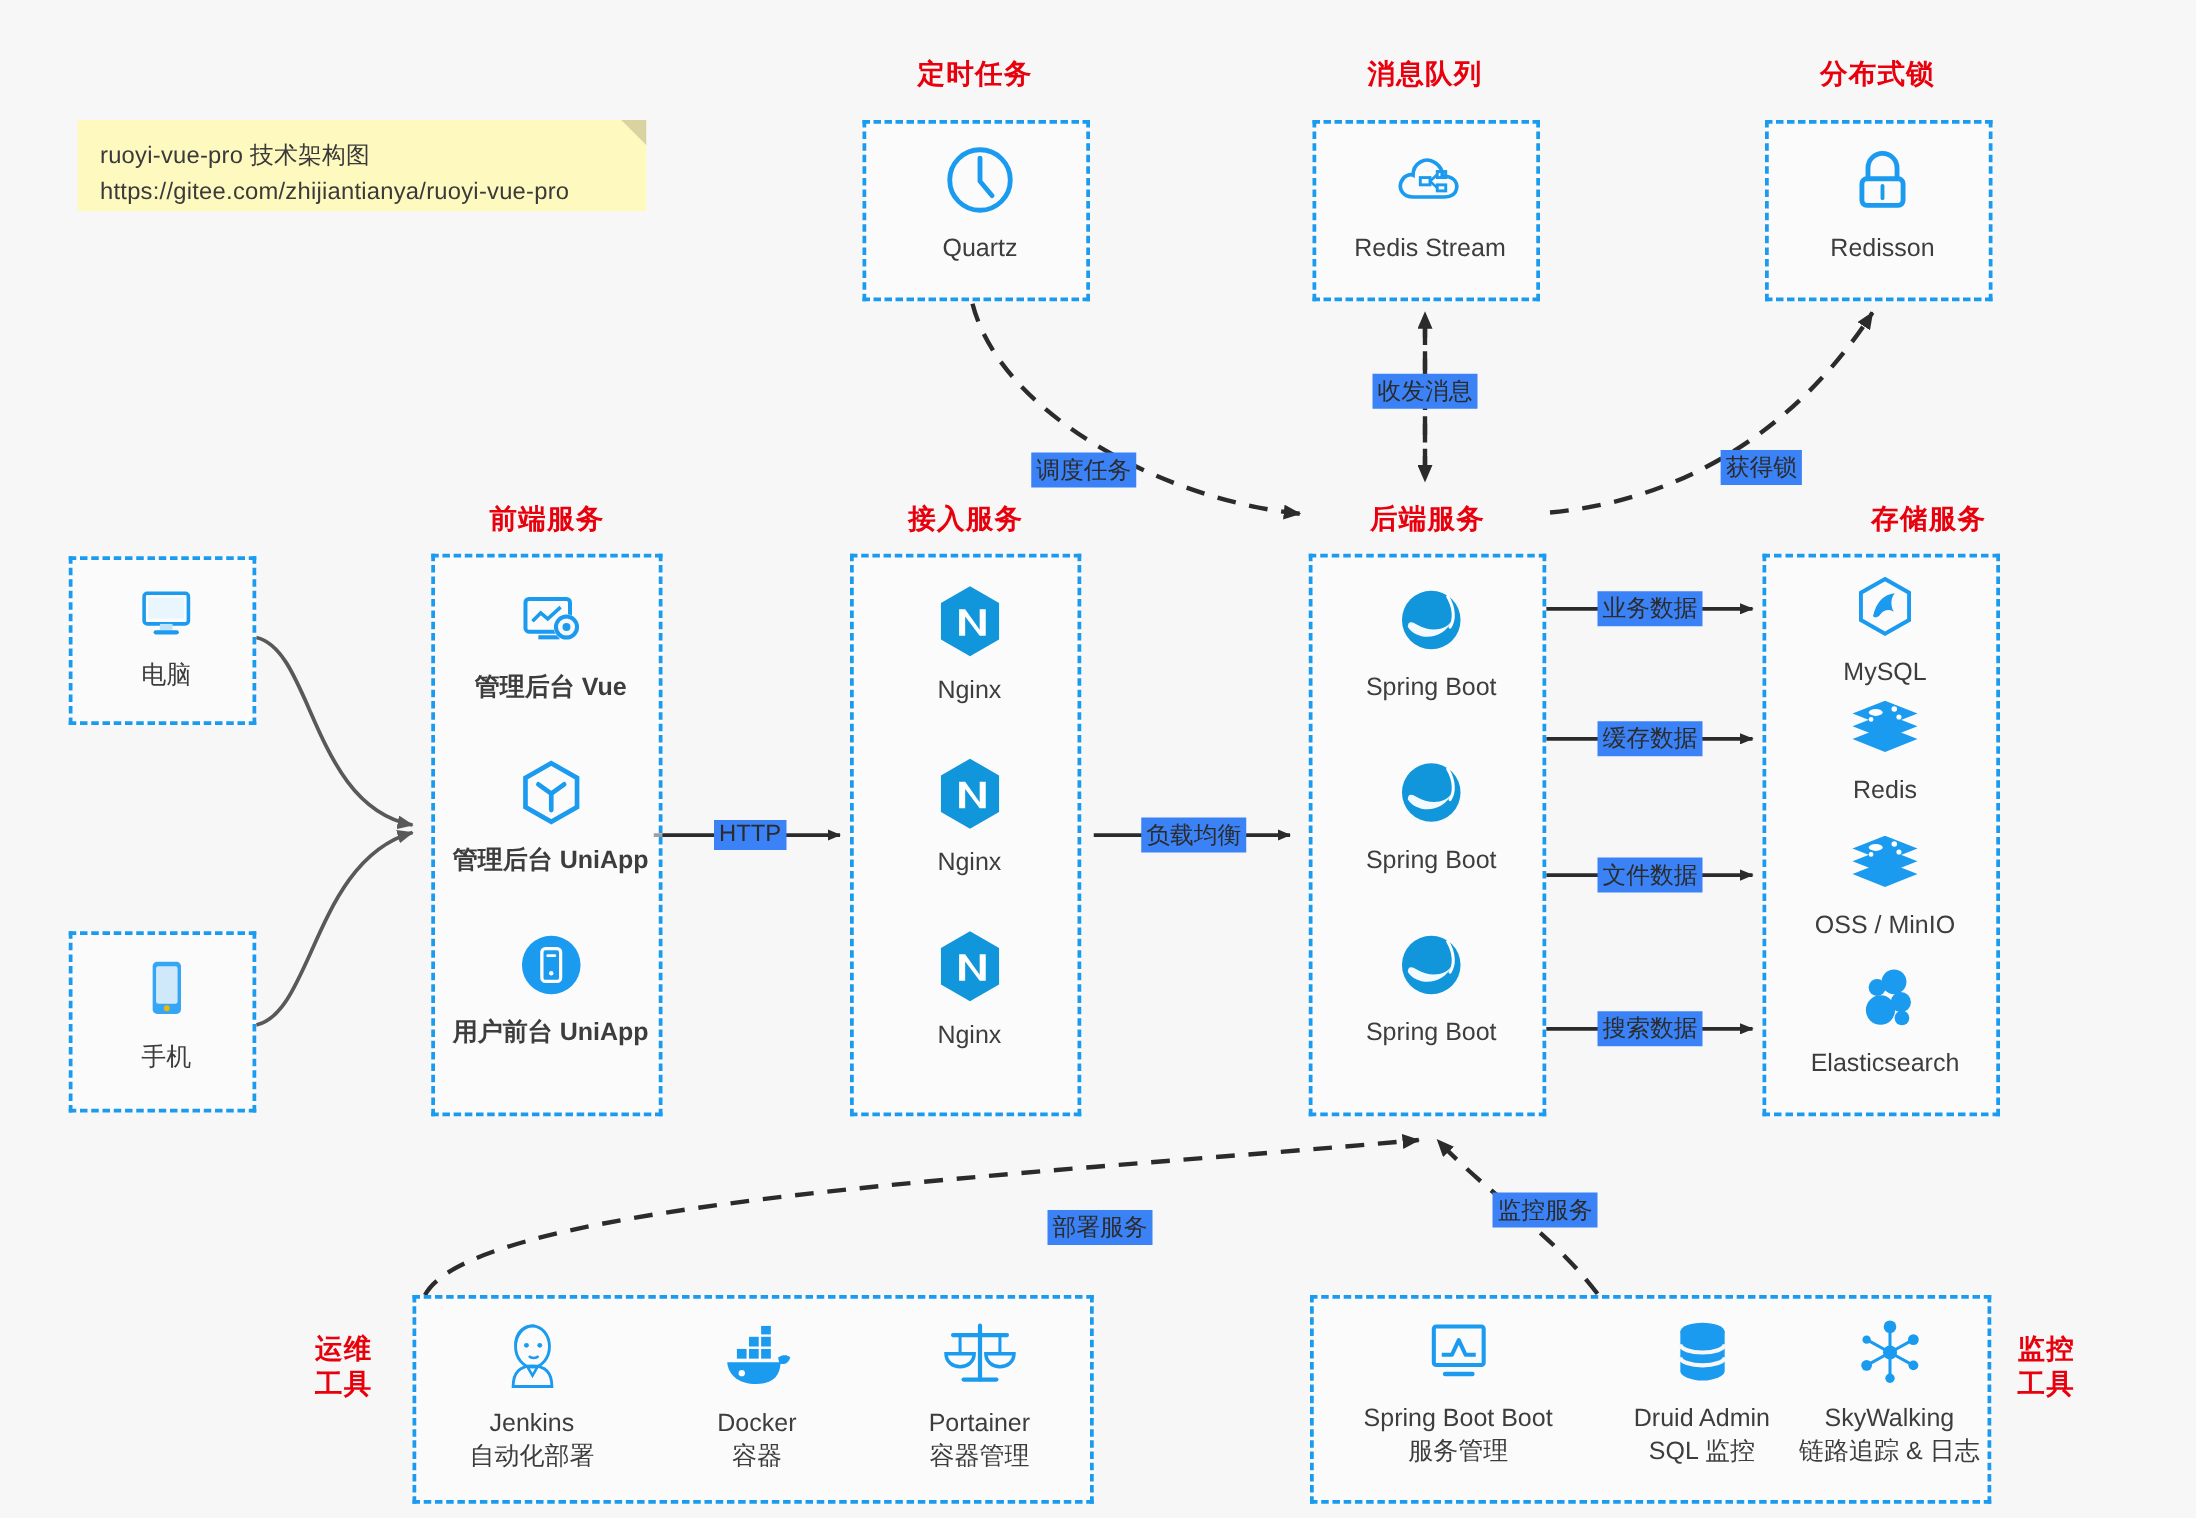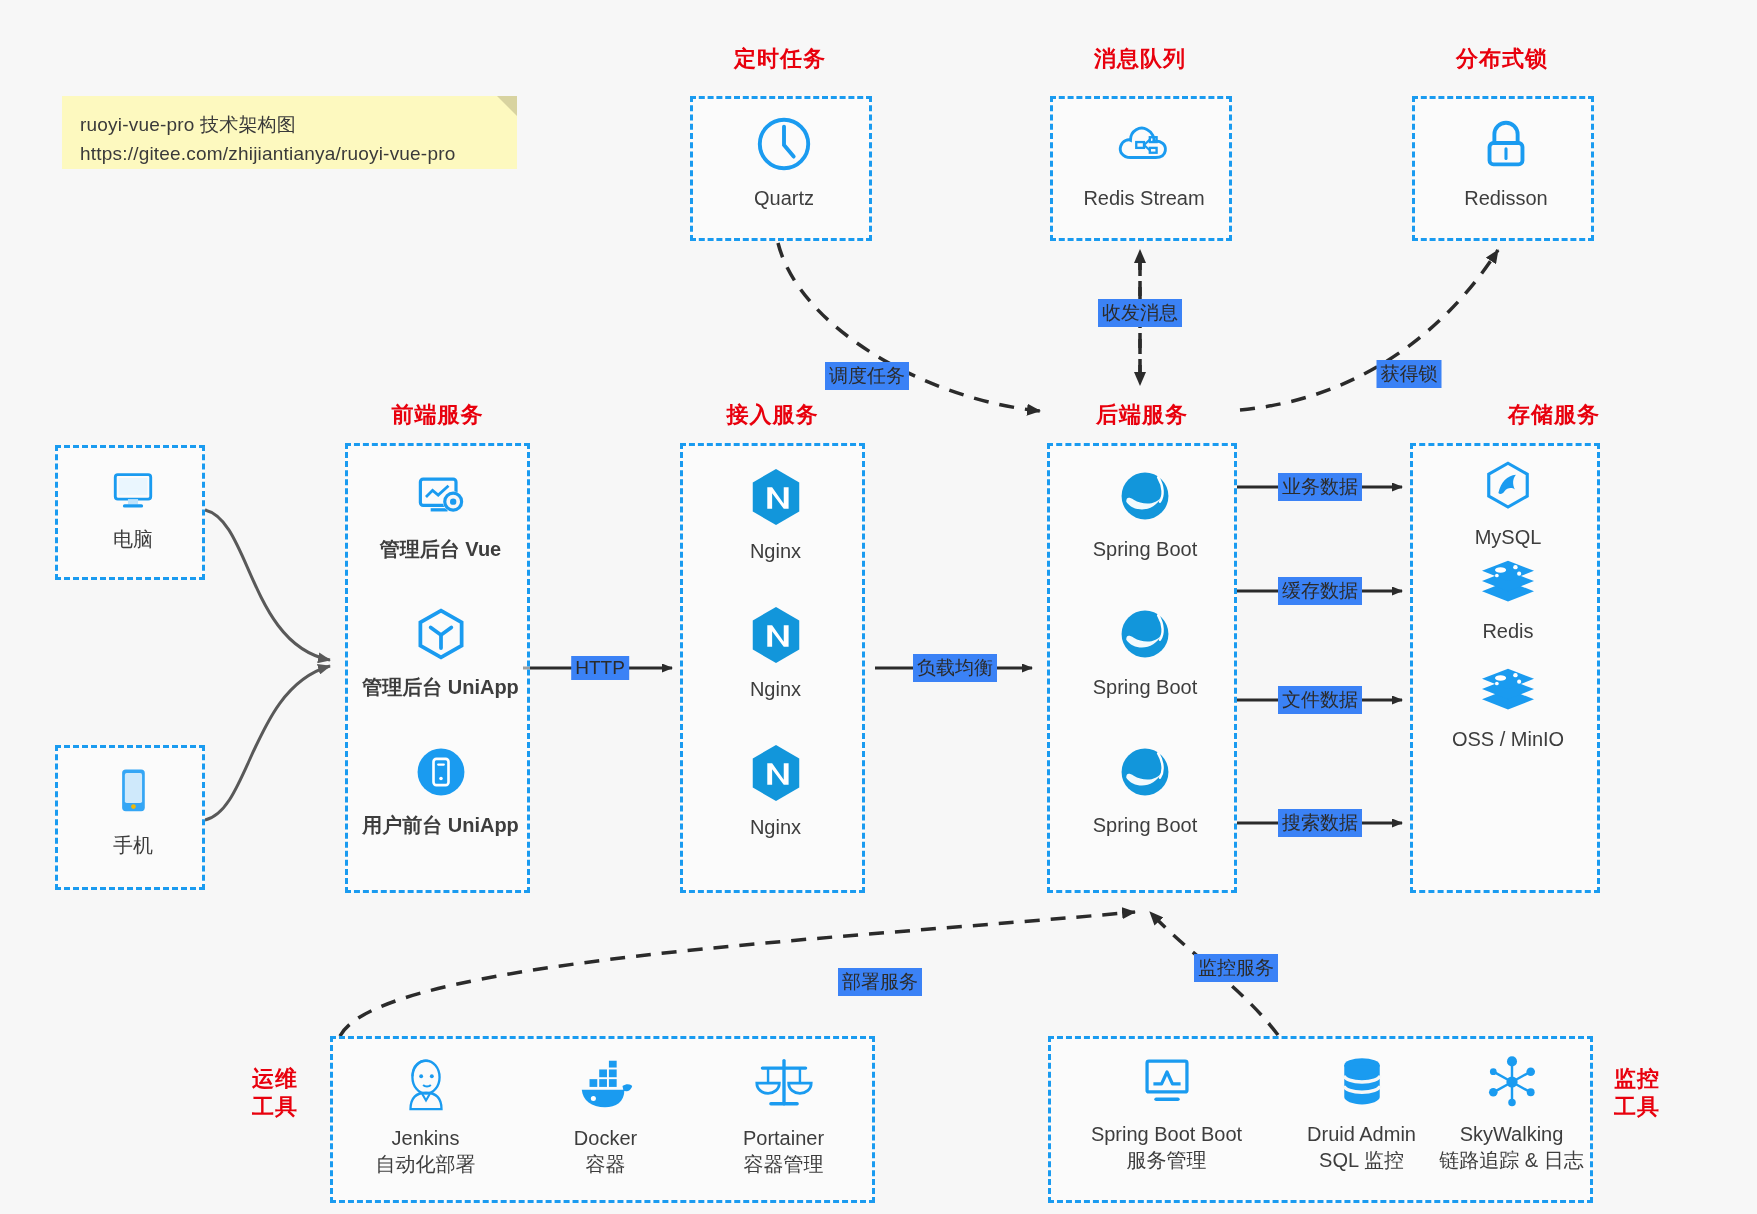--- a/index.html
+++ b/index.html
@@ -325,21 +325,21 @@
         <svg width="60" height="60" viewBox="0 0 64 64">
           <circle cx="32" cy="32" r="25" fill="#1296db"></circle>
           <path d="M12 38 C20 50 42 50 50 32 C44 42 30 42 20 36 C14 32 12 34 12 38 Z" fill="#fff" opacity=".95"></path>
           <path d="M46 12 C52 22 52 32 48 38" fill="none" stroke="#fff" stroke-width="2.6" stroke-linecap="round"></path>
         </svg>
       </span>
       <span class="label">Spring Boot</span>
     </div>
   </div>
 
-  <div class="group-title" style="left:1410px; top:400px; width:190px;text-align:right;">存储服务</div>
+  <div class="group-title" style="left:1448px; top:400px; width:190px;">存储服务</div>
   <div class="group" style="left:1410px; top:443px; width:190px; height:450px;">
 
     <div class="node" style="left:0; top:12px; width:190px;">
       <span class="icon">
         <svg width="56" height="56" viewBox="0 0 64 64">
           <path d="M32 6 L54 18.5 L54 43.5 L32 56 L10 43.5 L10 18.5 Z" fill="none" stroke="#1a9bf0" stroke-width="3.6"></path>
           <path d="M21 40 C24 27 31 20 41 19 C37 24 37 30 40 36 C36 33 31 34 28 38 C26 41 23 42 21 40 Z" fill="#1a9bf0"></path>
         </svg>
       </span>
       <span class="label">MySQL</span>
@@ -368,20 +368,32 @@
           <path d="M4 16 L32 5 L60 16 L32 27 Z" fill="#1a9bf0"></path>
           <ellipse cx="24" cy="15" rx="6" ry="3" fill="#fff"></ellipse>
           <circle cx="40" cy="12" r="2.4" fill="#fff"></circle>
           <circle cx="44" cy="19" r="2.2" fill="#fff"></circle>
           <circle cx="20" cy="21" r="2" fill="#fff"></circle>
         </svg>
       </span>
       <span class="label">OSS / MinIO</span>
     </div>
 
+    <div class="node" style="left:0; top:325px; width:190px;">
+      <span class="icon">
+        <svg width="58" height="56" viewBox="0 0 64 62">
+          <circle cx="40" cy="16" r="11" fill="#1a9bf0"></circle>
+          <circle cx="25" cy="21" r="7.5" fill="#1a9bf0"></circle>
+          <circle cx="46" cy="34" r="9" fill="#1a9bf0"></circle>
+          <circle cx="28" cy="41" r="13" fill="#1a9bf0"></circle>
+          <circle cx="47" cy="48" r="6.5" fill="#1a9bf0"></circle>
+        </svg>
+      </span>
+      <span class="label">Elasticsearch</span>
+    </div>
   </div>
 
   <div class="group-title side" style="left:252px; top:1065px; width:70px; text-align:left;">运维
 工具</div>
   <div class="group" style="left:330px; top:1036px; width:545px; height:167px;">
 
     <div class="node" style="left:10px; top:14px; width:165px;">
       <span class="icon">
         <svg width="58" height="62" viewBox="0 0 56 64">
           <path d="M12 58 C12 46 18 41 28 41 C38 41 44 46 44 58 Z" fill="none" stroke="#1a9bf0" stroke-width="2.4"></path>

